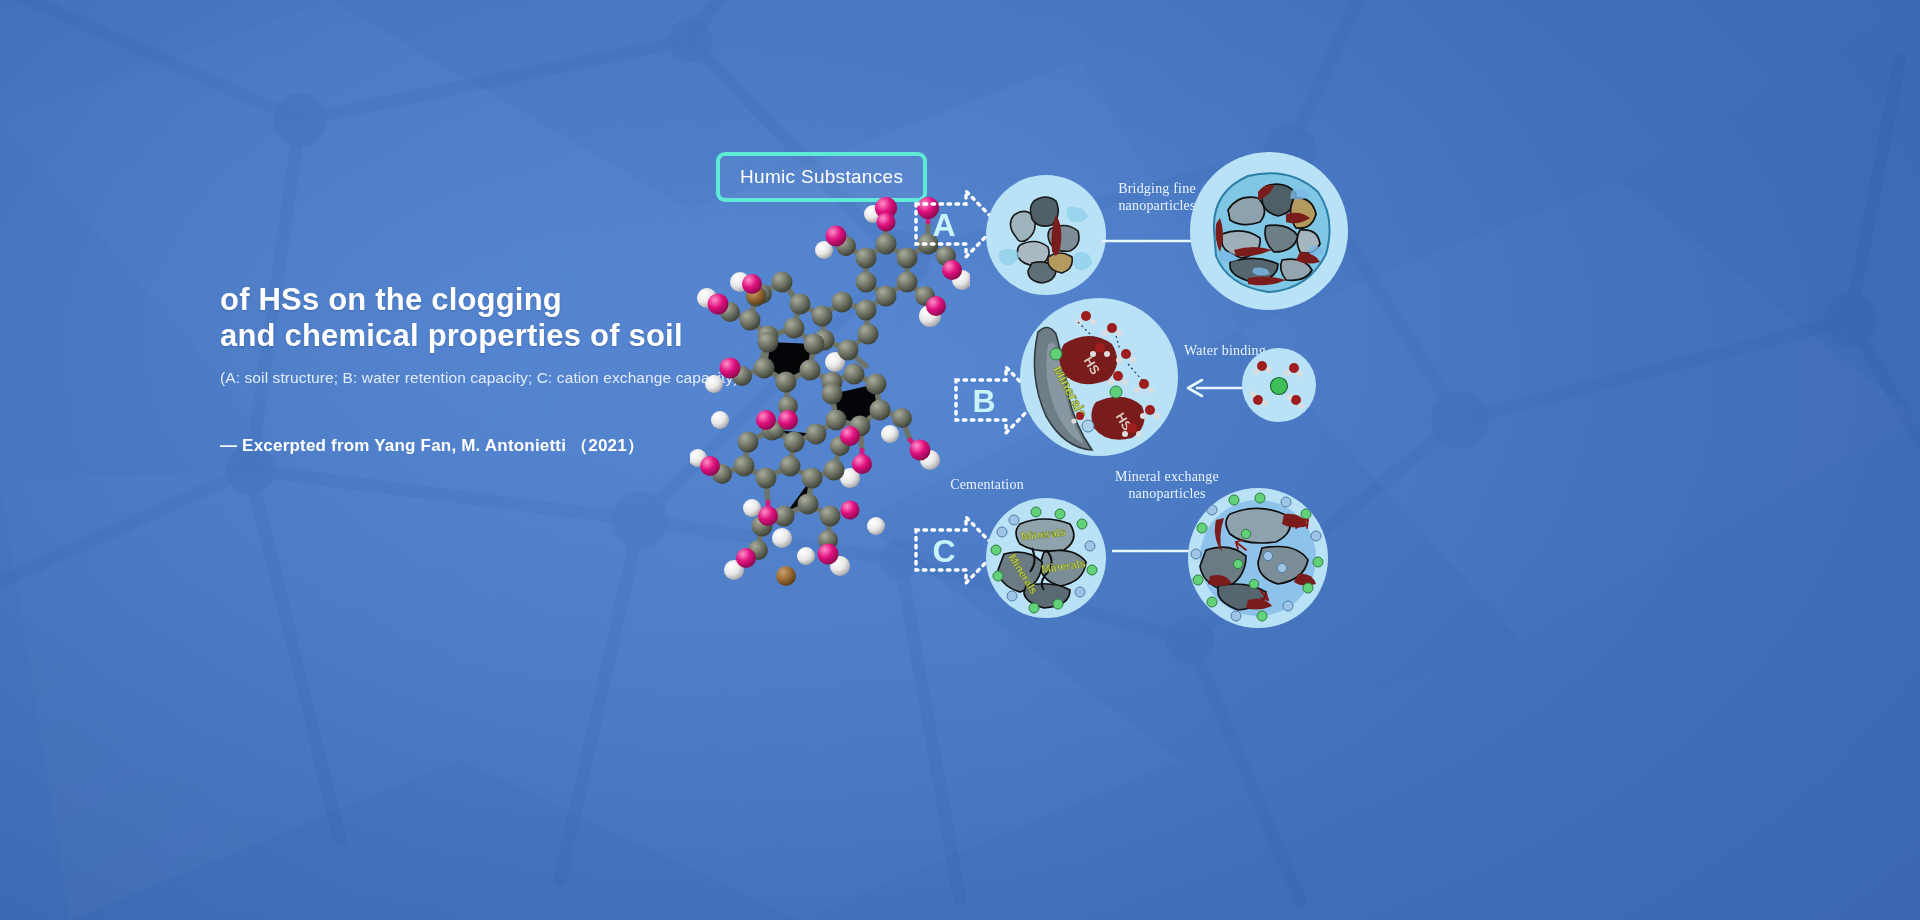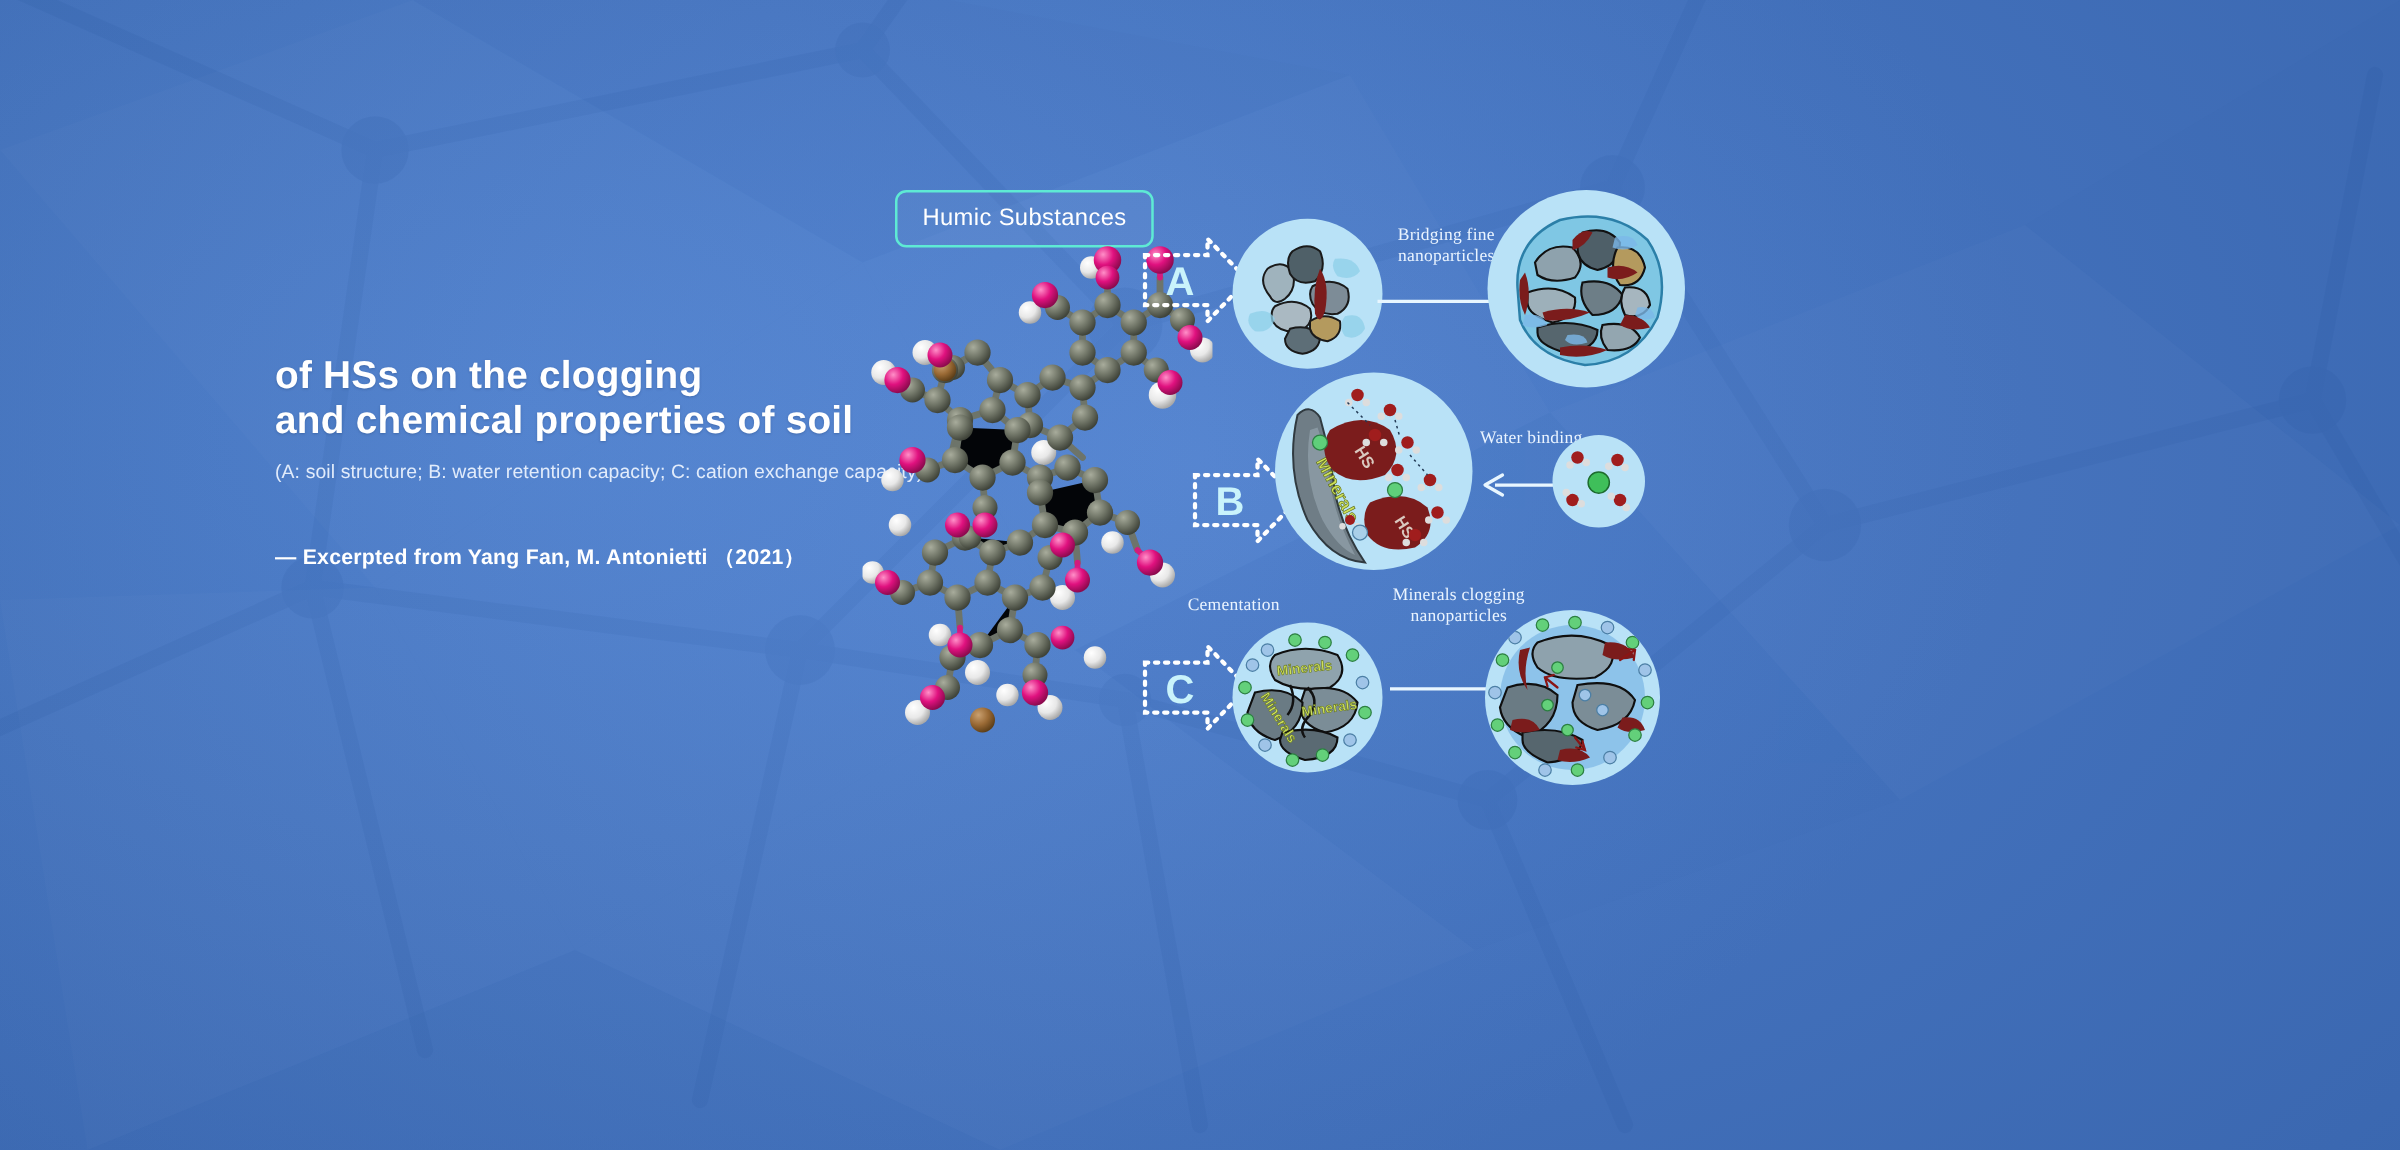--- a/index.html
+++ b/index.html
@@ -47,21 +47,21 @@
     letter-spacing:.2px;
   }
 
   
   #diagram{position:absolute;left:690px;top:120px;width:1230px;height:680px;}
   #diagram svg{display:block;}
 
   .hs-chip{
     position:absolute;left:26px;top:32px;
     padding:10px 20px 11px;
-    border:2px solid #5eead4;border-radius:9px;
+    border:4px solid #5eead4;border-radius:9px;
     color:#ffffff;font-size:19px;line-height:21px;letter-spacing:.3px;
     white-space:nowrap;
     background:rgba(255,255,255,.04);
   }
 
   .flow-label{
     position:absolute;color:#eaf4ff;font-size:14px;line-height:17px;
     text-align:center;letter-spacing:.2px;font-family:Liberation Serif, serif;
   }
   .flow-label.left-align{text-align:center;}
@@ -590,21 +590,21 @@
       </g>
     </svg>
   </div>
 
   <svg class="step-arrow" style="left:420px;top:418px;" width="110" height="26" viewBox="0 0 110 26">
     <line x1="2" y1="13" x2="94" y2="13" stroke="#e8f6ff" stroke-width="2.6"></line>
     <polyline points="88,5 102,13 88,21" fill="none" stroke="#e8f6ff" stroke-width="2.6" stroke-linecap="round" stroke-linejoin="round"></polyline>
   </svg>
 
   <div class="flow-label lbl-clogging">
-    <div>Minerals clogging</div>
+    <div>Mineral exchange</div>
     <div>nanoparticles</div>
   </div>
 
   <div class="circle c-c2">
     <svg width="140" height="140" viewBox="0 0 140 140">
       <circle cx="70" cy="70" r="58" fill="#6aa9e0" opacity=".55"></circle>
       <g stroke="#0f0f0f" stroke-width="1.7">
         <path d="M42,26 Q72,14 100,28 Q108,44 88,54 Q56,58 42,46 Q34,34 42,26Z" fill="#8ea2ad"></path>
         <path d="M74,60 Q108,54 120,72 Q116,92 90,96 Q70,90 70,74Z" fill="#7b8d97"></path>
         <path d="M18,62 Q42,54 58,68 Q58,92 34,102 Q14,94 12,78Z" fill="#6a7b84"></path>

